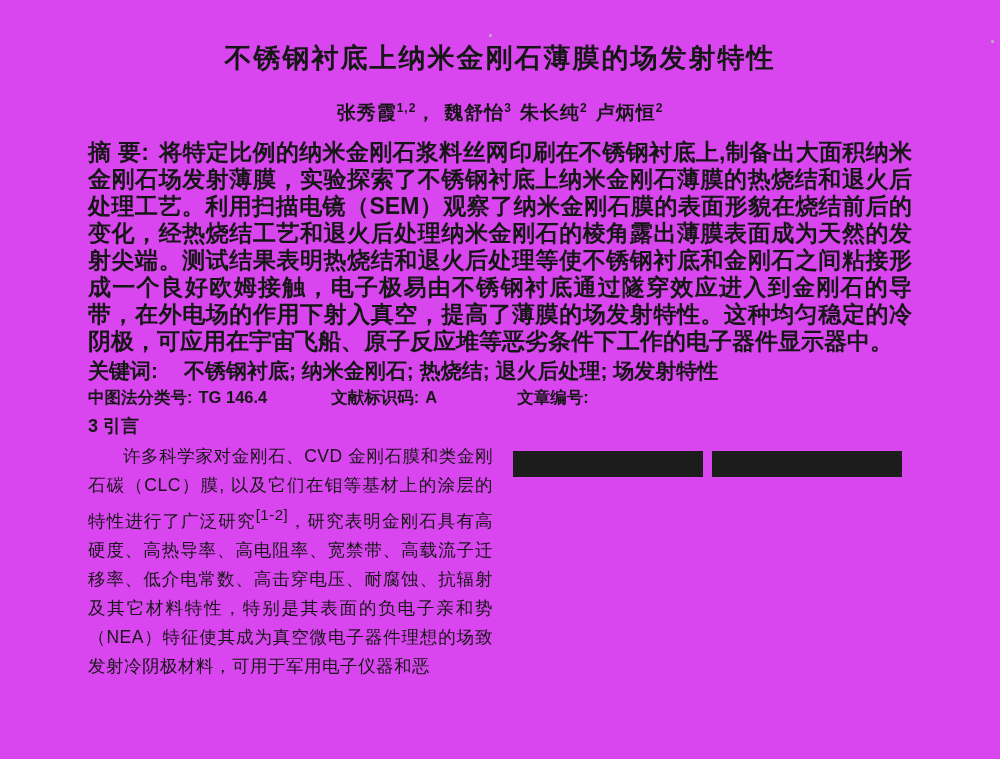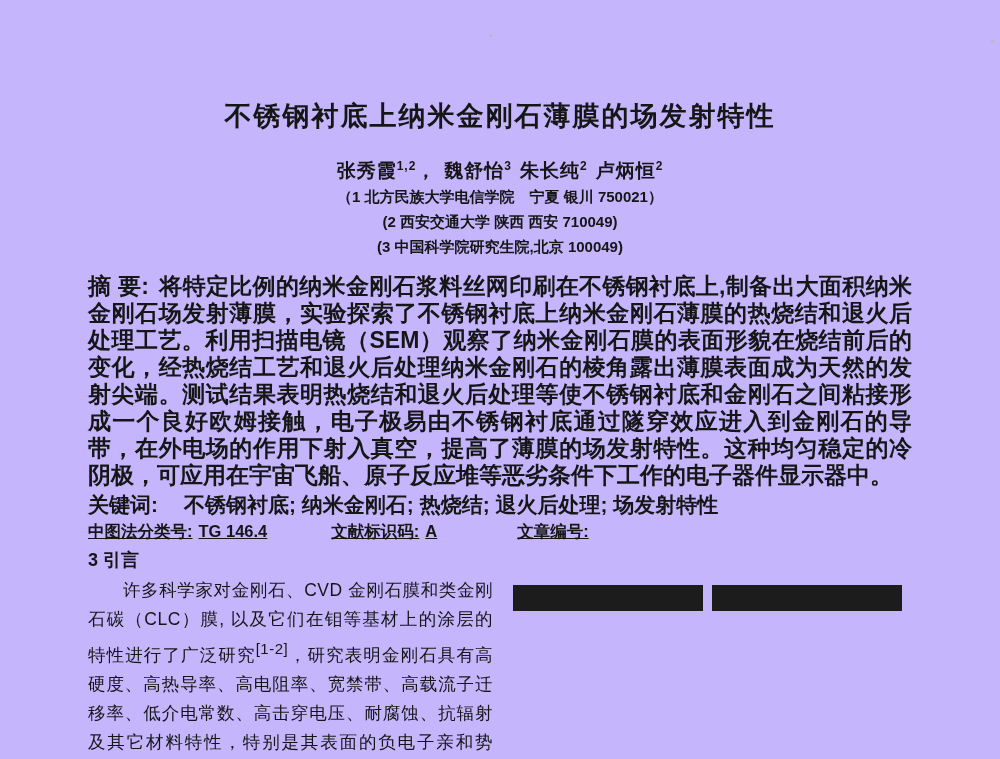--- a/index.html
+++ b/index.html
@@ -1,39 +1,39 @@
 <!DOCTYPE html>
 <html><head>
 <meta charset="utf-8">
 <style>
   html, body { margin: 0; padding: 0; }
   .page {
     position: relative;
     width: 1000px;
     height: 759px;
-    background: #c4b5fd;
+    background: #d946ef;
     color: #161616;
     font-family: "Liberation Sans", sans-serif;
     overflow: hidden;
     box-sizing: border-box;
-    padding: 98px 88px 0 88px;
+    padding: 40px 88px 0 88px;
   }
   .title {
     text-align: center;
     font-size: 27px;
     font-weight: bold;
     letter-spacing: 2px;
     margin: 0 0 24px 0;
   }
   .authors {
     text-align: center;
     font-size: 19px;
     font-weight: bold;
     letter-spacing: 1px;
-    margin-bottom: 0;
+    margin-bottom: 13px;
   }
   .authors sup { font-size: 12px; font-weight: bold; }
   .author { margin: 0 4px; }
   .affiliations {
     text-align: center;
     font-size: 15px;
     line-height: 25px;
     font-weight: bold;
     margin-bottom: 14px;
   }
@@ -48,21 +48,20 @@
   .keywords {
     font-size: 21px;
     line-height: 27px;
     font-weight: bold;
   }
   .keywords .label { margin-right: 26px; }
   .classification {
     font-size: 16.5px;
     line-height: 27px;
     font-weight: bold;
-    text-decoration: underline;
   }
   .classification .seg1 { margin-right: 6px; }
   .classification .gap-a { display: inline-block; width: 64px; }
   .classification .gap-b { display: inline-block; width: 80px; }
   .section-heading {
     font-size: 18px;
     font-weight: bold;
     line-height: 28px;
     margin: 1px 0 2px 0;
   }
@@ -100,25 +99,20 @@
 <body>
 
 <div class="page">
 
   <h1 class="title">不锈钢衬底上纳米金刚石薄膜的场发射特性</h1>
 
   <div class="authors">
     <span class="author"><span>张秀霞</span><sup>1,2</sup><span>，</span></span><span class="author"><span>魏舒怡</span><sup>3</sup></span><span class="author"><span>朱长纯</span><sup>2</sup></span><span class="author"><span>卢炳恒</span><sup>2</sup></span>
   </div>
 
-  <div class="affiliations">
-    <div>（1 北方民族大学电信学院　宁夏 银川 750021）</div>
-    <div>(2 西安交通大学 陕西 西安 710049)</div>
-    <div>(3 中国科学院研究生院,北京 100049)</div>
-  </div>
 
   <p class="abstract"><span class="label">摘 要:</span><span>将特定比例的纳米金刚石浆料丝网印刷在不锈钢衬底上,制备出大面积纳米金刚石场发射薄膜，实验探索了不锈钢衬底上纳米金刚石薄膜的热烧结和退火后处理工艺。利用扫描电镜（SEM）观察了纳米金刚石膜的表面形貌在烧结前后的变化，经热烧结工艺和退火后处理纳米金刚石的棱角露出薄膜表面成为天然的发射尖端。测试结果表明热烧结和退火后处理等使不锈钢衬底和金刚石之间粘接形成一个良好欧姆接触，电子极易由不锈钢衬底通过隧穿效应进入到金刚石的导带，在外电场的作用下射入真空，提高了薄膜的场发射特性。这种均匀稳定的冷阴极，可应用在宇宙飞船、原子反应堆等恶劣条件下工作的电子器件显示器中。</span></p>
 
   <div class="keywords">
     <span class="label">关键词:</span><span>不锈钢衬底; 纳米金刚石; 热烧结; 退火后处理; 场发射特性</span>
   </div>
 
   <div class="classification">
     <span class="seg1">中图法分类号:</span><span>TG 146.4</span><span class="gap-a"></span><span class="seg1">文献标识码:</span><span>A</span><span class="gap-b"></span><span>文章编号:</span>
   </div>

